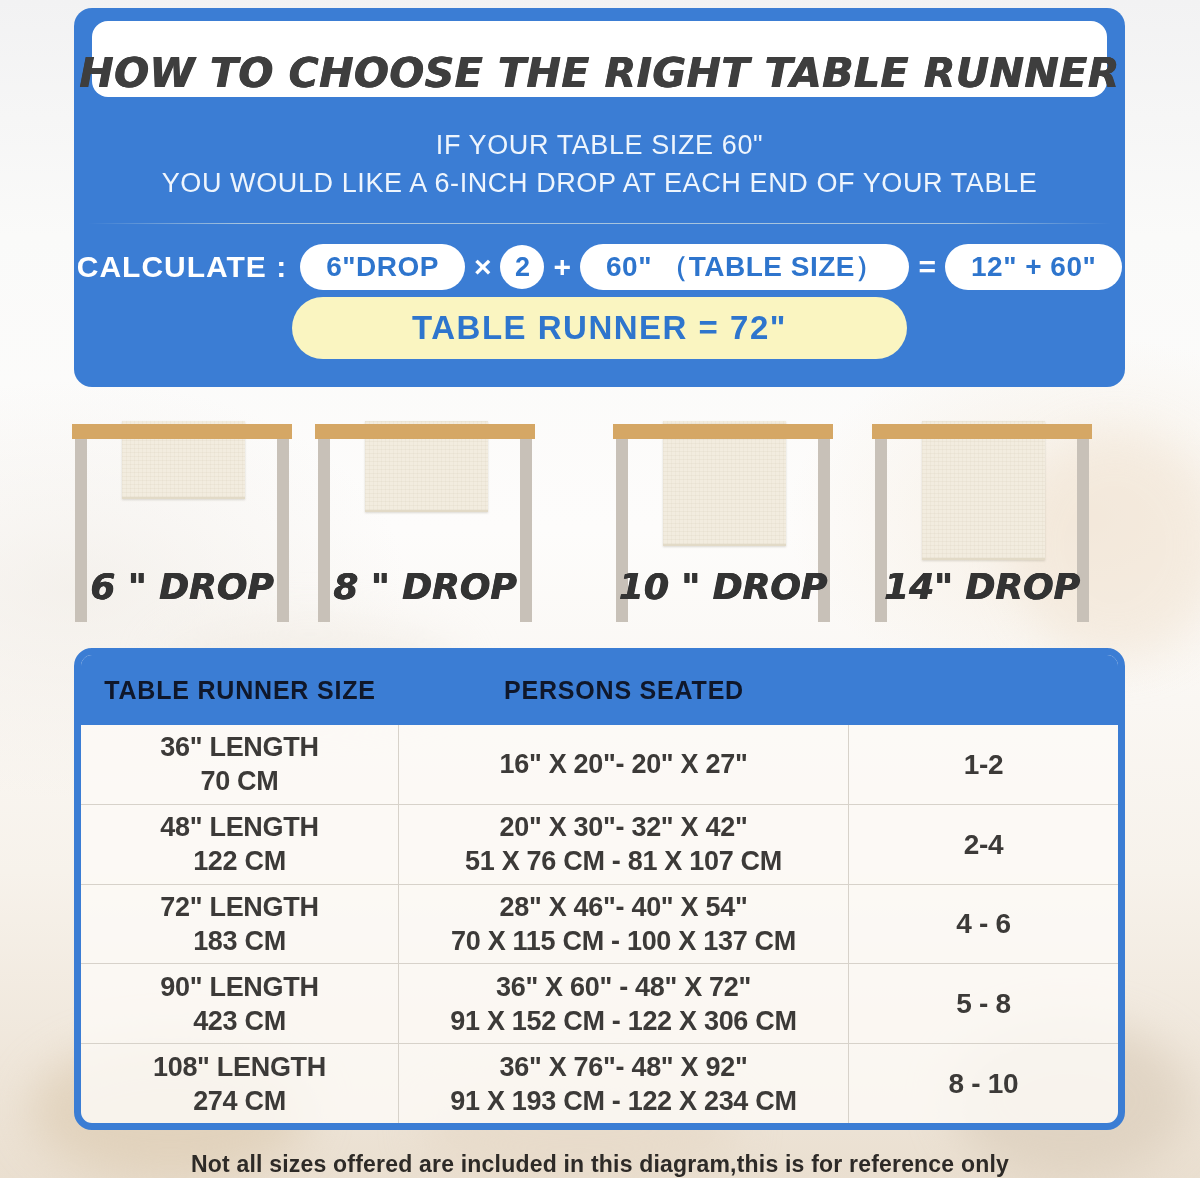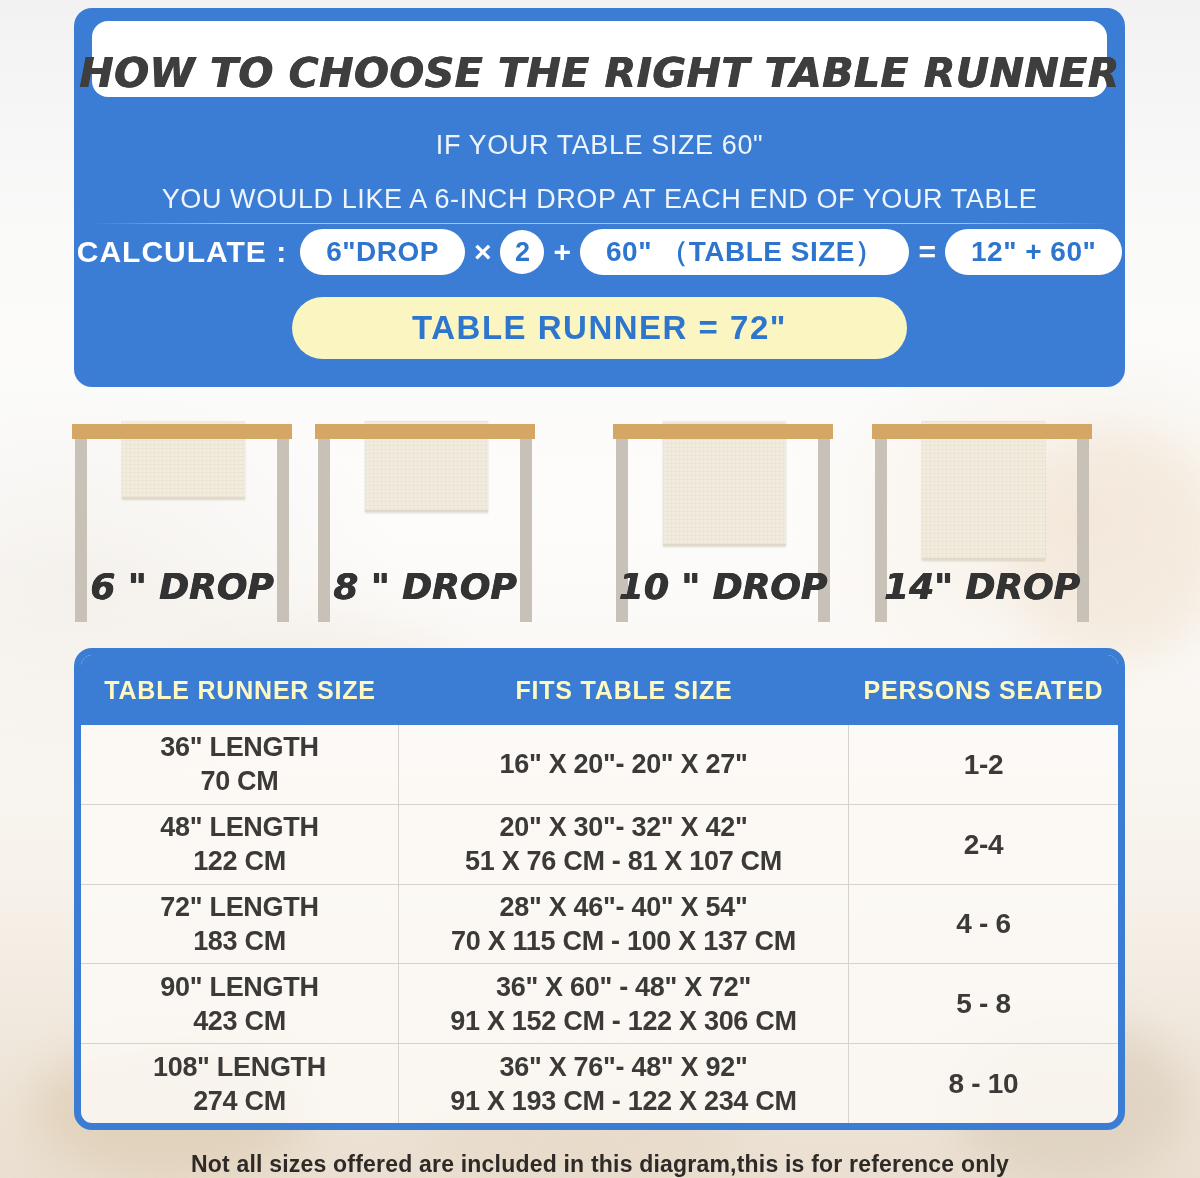--- a/index.html
+++ b/index.html
@@ -31,25 +31,25 @@
     margin:0;font-family:"DejaVu Sans","Liberation Sans",sans-serif;
     font-style:italic;font-weight:bold;font-size:41px;letter-spacing:.5px;
     color:var(--title-text,#3e3e3e);white-space:nowrap;
     text-shadow:.6px 0 currentColor,-.3px 0 currentColor;
   }
   .sub{
     position:absolute;left:0;right:0;margin:0;text-align:center;
     color:#eef5fd;font-size:27px;letter-spacing:.6px;font-weight:normal;white-space:nowrap;
   }
   .sub1{top:122px;}
-  .sub2{top:176px;}
+  .sub2{top:160px;}
   .hdivider{position:absolute;left:14px;right:14px;top:215px;height:1px;
     background:linear-gradient(90deg,transparent,rgba(255,255,230,.55) 15%,rgba(255,255,230,.55) 85%,transparent);}
   .calc-row{
-    position:absolute;left:0;right:0;top:221px;height:46px;
+    position:absolute;left:0;right:0;top:236px;height:46px;
     display:flex;align-items:center;justify-content:center;gap:9px;white-space:nowrap;
   }
   .calc-label{color:#fff;font-weight:bold;font-size:30px;letter-spacing:1px;margin-right:4px;}
   .pill{
     background:#fff;border-radius:26px;height:46px;display:inline-flex;align-items:center;justify-content:center;
     padding:0 26px;color:var(--pill-text-blue,#2e75cd);font-weight:bold;font-size:28px;letter-spacing:.5px;
   }
   .op{color:#fff;font-weight:bold;font-size:30px;}
   .circle{
     background:#fff;border-radius:50%;width:44px;height:44px;display:inline-flex;align-items:center;justify-content:center;
@@ -90,21 +90,21 @@
   .size-panel{
     position:absolute;left:74px;top:648px;width:1051px;height:482px;z-index:2;
     box-sizing:border-box;border:7px solid var(--panel-blue,#3b7dd4);border-radius:18px;
     background:rgba(252,250,246,.82);overflow:hidden;
   }
   .chart-head{
     position:absolute;left:0;top:0;right:0;height:70px;background:var(--panel-blue,#3b7dd4);
     display:grid;grid-template-columns:318px 450px 1fr;align-items:center;
   }
   .chart-head .col-h{
-    text-align:center;color:#fef9c3;font-weight:bold;font-size:25px;letter-spacing:.8px;white-space:nowrap;
+    text-align:center;color:#0f172a;font-weight:bold;font-size:25px;letter-spacing:.8px;white-space:nowrap;
   }
   .chart-body{position:absolute;left:0;top:70px;right:0;bottom:0;display:flex;flex-direction:column;}
   .row{
     flex:1;display:grid;grid-template-columns:318px 450px 1fr;align-items:center;
     border-bottom:1px solid #d7d2ca;
   }
   .row:last-child{border-bottom:none;}
   .cell{
     height:100%;display:flex;flex-direction:column;align-items:center;justify-content:center;
     text-align:center;color:#3c3a38;font-weight:bold;font-size:27px;line-height:1.26;
@@ -176,21 +176,20 @@
       <div class="tabletop"></div>
       <div class="leg left"></div>
       <div class="leg right"></div>
       <div class="drop-label">14" DROP</div>
     </div>
   </section>
 
   <section class="size-panel">
     <div class="chart-head">
       <div class="col-h">TABLE RUNNER SIZE</div>
-      <div class="col-h">FITS TABLE SIZE</div>
       <div class="col-h">PERSONS SEATED</div>
     </div>
     <div class="chart-body">
 
       <div class="row">
         <div class="cell first">
           <span>36" LENGTH</span>
           <span>70 CM</span>
         </div>
         <div class="cell mid">

